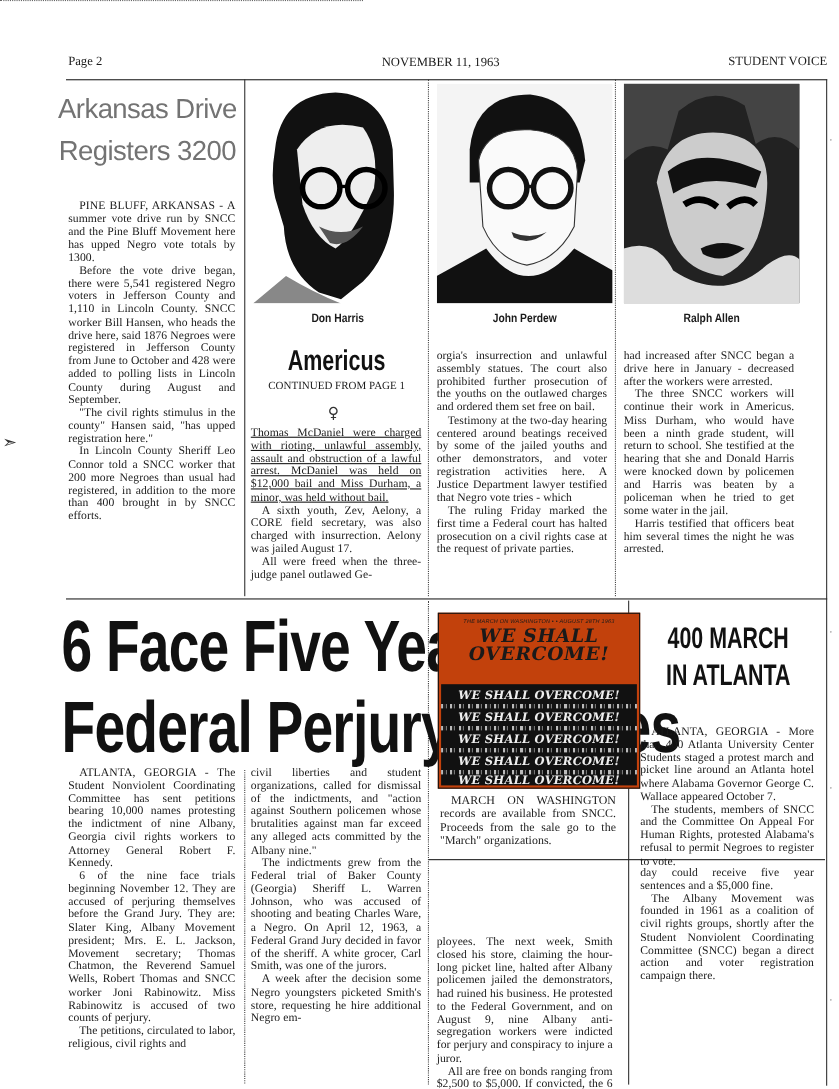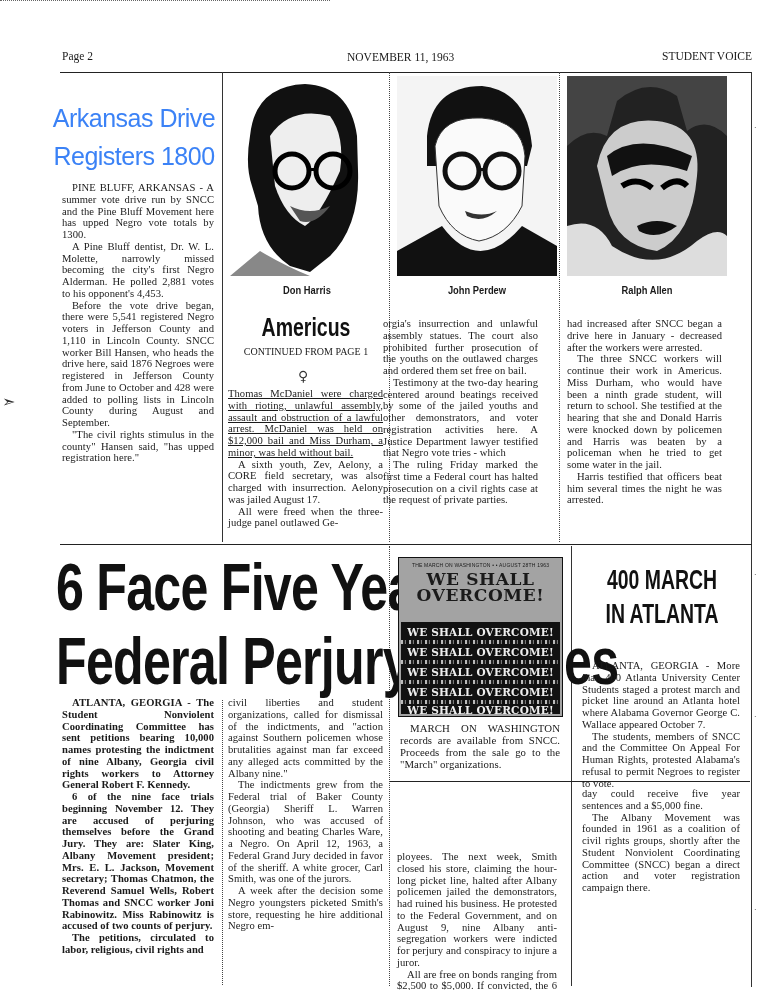--- a/index.html
+++ b/index.html
@@ -14,27 +14,27 @@
   .masthead .paper { position: absolute; right: 0; top: 0; }
 
   .rule-h { position: absolute; height: 0; border-top: 1.5px solid #222; }
   .rule-v { position: absolute; width: 0; border-left: 1px solid #333; }
   .rule-v.dotted { border-left: 1px dotted #444; }
 
   .col { position: absolute; font-family: "Liberation Serif", serif; font-size: 10.6px; line-height: 11.75px; text-align: justify; letter-spacing: 0.05px; }
   .col p { text-indent: 10px; }
   .col p.noindent { text-indent: 0; }
 
-  .headline-serif { position: absolute; font-family: "Liberation Sans", sans-serif; font-weight: normal; color: #3b82f6; text-align: center; letter-spacing: -0.5px; margin-top: 19px; }
+  .headline-serif { position: absolute; font-family: "Liberation Sans", sans-serif; font-weight: normal; color: #737373; text-align: center; letter-spacing: -0.5px; }
   .headline-cond { position: absolute; font-family: "Liberation Sans", sans-serif; font-weight: bold; color: #111; text-align: center; transform-origin: left top; }
 
   .photo { position: absolute; background: #fff; overflow: hidden; }
   .caption { position: absolute; font-family: "Liberation Sans", sans-serif; font-weight: bold; font-size: 11px; text-align: center; transform: scaleX(0.85); }
 
-  .record { position: absolute; left: 398px; top: 557px; width: 165px; height: 160px; border: 1px solid #111; background: #a3a3a3; }
+  .record { position: absolute; left: 398px; top: 557px; width: 184px; height: 160px; border: 1px solid #111; background: #c2410c; font-style: italic; }
   .record .top-line { font-size: 5px; letter-spacing: 0.2px; text-align: center; margin-top: 4px; font-family: "Liberation Sans", sans-serif; }
   .record .big { font-family: "DejaVu Serif", serif; font-weight: bold; font-size: 17px; line-height: 16px; text-align: center; letter-spacing: 0.6px; }
   .record .bars { position: absolute; left: 2px; right: 2px; top: 64px; bottom: 2px; background: #111; }
   .record .bar-text { position: absolute; left: 0; right: 0; font-family: "DejaVu Serif", serif; font-weight: bold; font-size: 10.5px; color: #eee; text-align: center; letter-spacing: 0.2px; }
   .record .noise { position: absolute; left: 0; right: 0; height: 4px; background: repeating-linear-gradient(90deg, #bbb 0 2px, #222 2px 4px, #777 4px 5px, #111 5px 8px); }
 
   .margin-mark { position: absolute; font-size: 8px; color: #333; }
 </style>
 </head>
 <body>
@@ -49,28 +49,28 @@
 
 <div class="rule-h" style="left:60px; top:72px; width:692px;"></div>
 
 <div class="rule-v" style="left:222px; top:72px; height:470px;"></div>
 <div class="rule-v dotted" style="left:389px; top:72px; height:470px;"></div>
 <div class="rule-v dotted" style="left:559px; top:72px; height:470px;"></div>
 <div class="rule-v" style="left:751px; top:72px; height:915px;"></div>
 
 <div class="headline-serif" style="left:48px; top:80px; width:172px; font-size:25px; line-height:38px;">
   <div>Arkansas Drive</div>
-  <div>Registers 1800</div>
+  <div>Registers 3200</div>
 </div>
 
 <div class="col" style="left:62px; top:182px; width:152px;">
   <p>PINE BLUFF, ARKANSAS - A summer vote drive run by SNCC and the Pine Bluff Movement here has upped Negro vote totals by 1300.</p>
-  <p>A Pine Bluff dentist, Dr. W. L. Molette, narrowly missed becoming the city's first Negro Alderman. He polled 2,881 votes to his opponent's 4,453.</p>
   <p>Before the vote drive began, there were 5,541 registered Negro voters in Jefferson County and 1,110 in Lincoln County. SNCC worker Bill Hansen, who heads the drive here, said 1876 Negroes were registered in Jefferson County from June to October and 428 were added to polling lists in Lincoln County during August and September.</p>
   <p>"The civil rights stimulus in the county" Hansen said, "has upped registration here."</p>
+  <p>In Lincoln County Sheriff Leo Connor told a SNCC worker that 200 more Negroes than usual had registered, in addition to the more than 400 brought in by SNCC efforts.</p>
 </div>
 
 <div class="photo" style="left:230px; top:76px; width:154px; height:200px;">
   <svg width="154" height="200" viewBox="0 0 154 200">
     <path d="M20 60 Q25 10 75 8 Q120 10 127 60 L128 95 Q130 150 100 180 L80 196 L60 190 Q30 170 28 130 L22 110 Q15 90 20 60Z" fill="#111"></path>
     <path d="M40 60 Q60 30 100 40 Q115 60 110 95 Q90 140 75 150 Q55 140 45 110 Z" fill="#eee"></path>
     <circle cx="62" cy="95" r="17" fill="none" stroke="#000" stroke-width="5"></circle>
     <circle cx="103" cy="95" r="17" fill="none" stroke="#000" stroke-width="5"></circle>
     <rect x="77" y="92" width="10" height="3" fill="#000"></rect>
     <path d="M60 130 Q80 140 100 130 Q85 150 70 145Z" fill="#555"></path>
@@ -109,21 +109,21 @@
 <div class="headline-cond" style="left:226px; top:312px; width:160px; font-size:26px; line-height:30px; transform: scaleX(0.75); transform-origin: center top;">Americus</div>
 <div style="position:absolute; left:226px; top:346px; width:160px; text-align:center; font-family:'Liberation Serif',serif; font-size:10px;">CONTINUED FROM PAGE 1</div>
 <div style="position:absolute; left:298px; top:368px; font-size:14px; color:#333;">♀</div>
 
 <div class="col" style="left:228px; top:388px; width:155px;">
   <p class="noindent" style="text-decoration: underline;">Thomas McDaniel were charged with rioting, unlawful assembly, assault and obstruction of a lawful arrest. McDaniel was held on $12,000 bail and Miss Durham, a minor, was held without bail.</p>
   <p>A sixth youth, Zev, Aelony, a CORE field secretary, was also charged with insurrection. Aelony was jailed August 17.</p>
   <p>All were freed when the three-judge panel outlawed Ge-</p>
 </div>
 
-<div class="col" style="left:383px; top:318px; width:155px;">
+<div class="col" style="left:397px; top:318px; width:155px;">
   <p class="noindent">orgia's insurrection and unlawful assembly statues. The court also prohibited further prosecution of the youths on the outlawed charges and ordered them set free on bail.</p>
   <p>Testimony at the two-day hearing centered around beatings received by some of the jailed youths and other demonstrators, and voter registration activities here. A Justice Department lawyer testified that Negro vote tries - which</p>
   <p>The ruling Friday marked the first time a Federal court has halted prosecution on a civil rights case at the request of private parties.</p>
 </div>
 
 <div class="col" style="left:567px; top:318px; width:155px;">
   <p class="noindent">had increased after SNCC began a drive here in January - decreased after the workers were arrested.</p>
   <p>The three SNCC workers will continue their work in Americus. Miss Durham, who would have been a ninth grade student, will return to school. She testified at the hearing that she and Donald Harris were knocked down by policemen and Harris was beaten by a policeman when he tried to get some water in the jail.</p>
   <p>Harris testified that officers beat him several times the night he was arrested.</p>
 </div>
@@ -133,21 +133,21 @@
 <div class="rule-v dotted" style="left:222px; top:700px; height:285px;"></div>
 <div class="rule-v dotted" style="left:389px; top:546px; height:440px;"></div>
 <div class="rule-v" style="left:571px; top:546px; height:440px;"></div>
 <div class="rule-h" style="left:390px; top:781px; width:360px; border-top-width:1px;"></div>
 
 <div class="headline-cond" style="left:56px; top:550px; width:432px; font-size:66px; line-height:74px; text-align:left; transform: scaleX(0.76); white-space:nowrap; letter-spacing:-1px;">
   <div>6 Face Five Years On</div>
   <div>Federal Perjury Charges</div>
 </div>
 
-<div class="col" style="left:62px; top:697px; width:152px;font-weight:bold;">
+<div class="col" style="left:62px; top:697px; width:152px;">
   <p>ATLANTA, GEORGIA - The Student Nonviolent Coordinating Committee has sent petitions bearing 10,000 names protesting the indictment of nine Albany, Georgia civil rights workers to Attorney General Robert F. Kennedy.</p>
   <p>6 of the nine face trials beginning November 12. They are accused of perjuring themselves before the Grand Jury. They are: Slater King, Albany Movement president; Mrs. E. L. Jackson, Movement secretary; Thomas Chatmon, the Reverend Samuel Wells, Robert Thomas and SNCC worker Joni Rabinowitz. Miss Rabinowitz is accused of two counts of perjury.</p>
   <p>The petitions, circulated to labor, religious, civil rights and</p>
 </div>
 
 <div class="col" style="left:228px; top:697px; width:155px;">
   <p class="noindent">civil liberties and student organizations, called for dismissal of the indictments, and "action against Southern policemen whose brutalities against man far exceed any alleged acts committed by the Albany nine."</p>
   <p>The indictments grew from the Federal trial of Baker County (Georgia) Sheriff L. Warren Johnson, who was accused of shooting and beating Charles Ware, a Negro. On April 12, 1963, a Federal Grand Jury decided in favor of the sheriff. A white grocer, Carl Smith, was one of the jurors.</p>
   <p>A week after the decision some Negro youngsters picketed Smith's store, requesting he hire additional Negro em-</p>
 </div>

